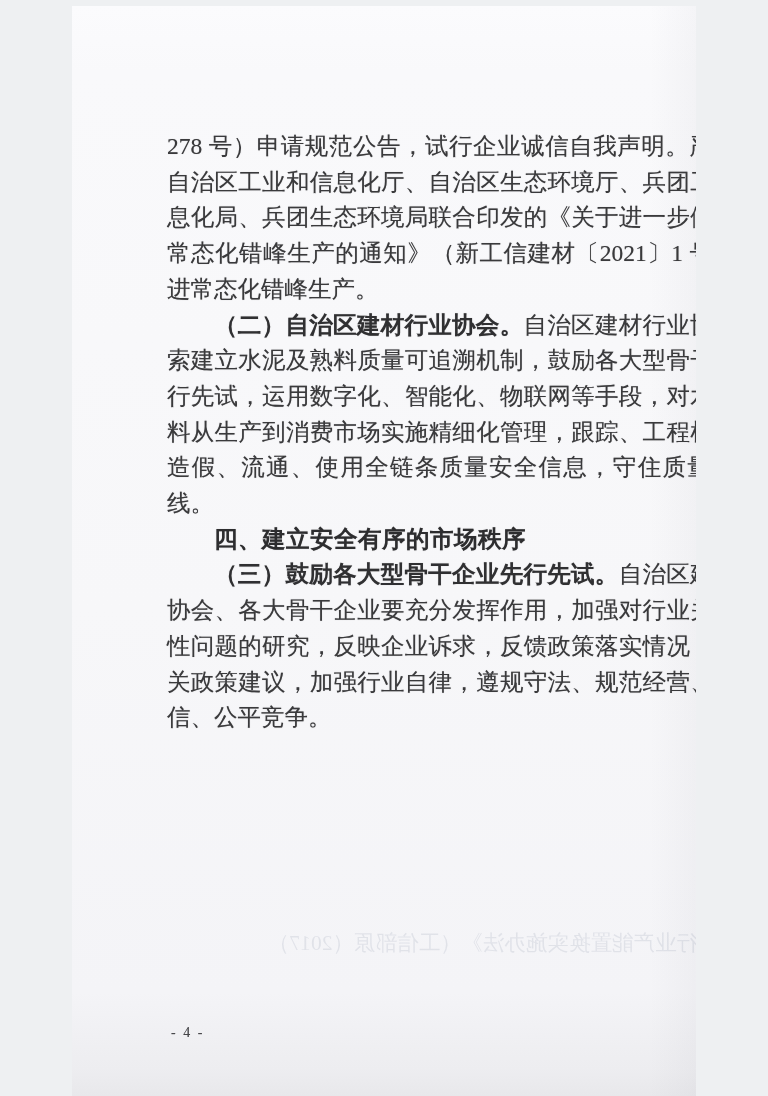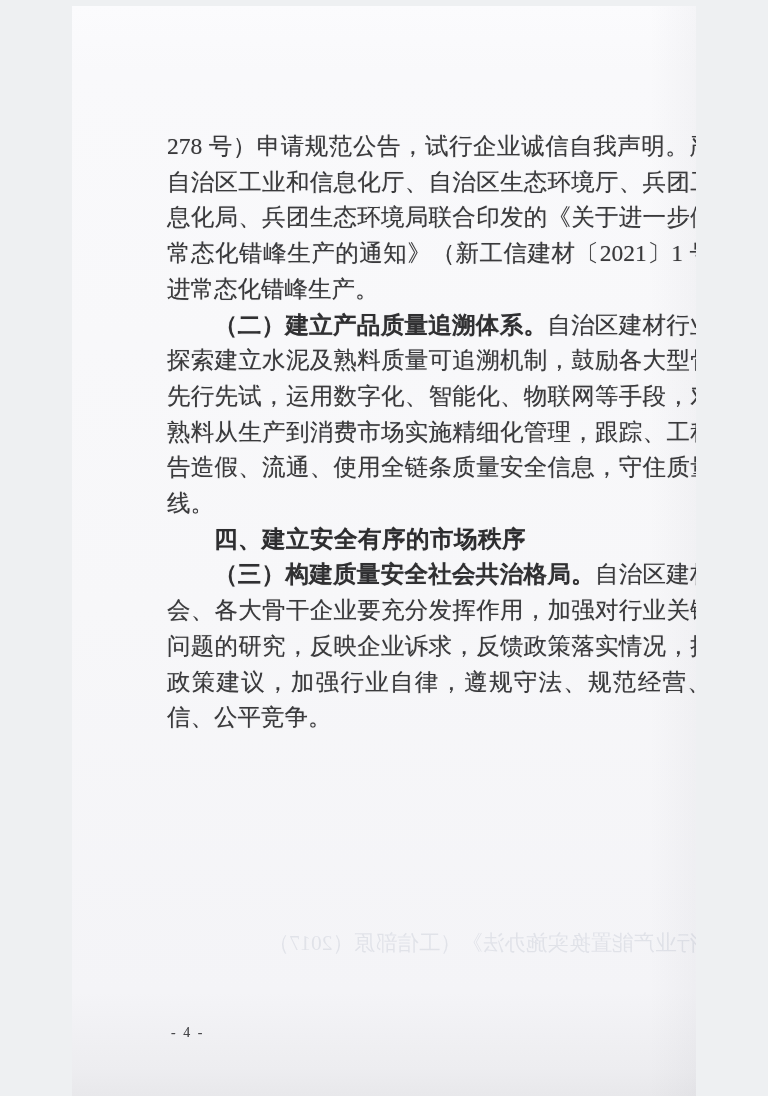--- a/index.html
+++ b/index.html
@@ -105,27 +105,27 @@
 </style>
 </head>
 <body>
 
 <div class="page">
 
   <main class="doc">
 
     <p>278 号）申请规范公告，试行企业诚信自我声明。严格执行自治区工业和信息化厅、自治区生态环境厅、兵团工业和信息化局、兵团生态环境局联合印发的《关于进一步做好水泥常态化错峰生产的通知》（新工信建材〔2021〕1 号），推进常态化错峰生产。</p>
 
-    <p class="para-indent"><span class="lead">（二）建立产品质量追溯体系。</span><span>自治区建材行业协会要探索建立水泥及熟料质量可追溯机制，鼓励各大型骨干企业先行先试，运用数字化、智能化、物联网等手段，对水泥及熟料从生产到消费市场实施精细化管理，跟踪、工程检验报告造假、流通、使用全链条质量安全信息，守住质量安全底线。</span></p>
+    <p class="para-indent"><span class="lead">（二）自治区建材行业协会。</span><span>自治区建材行业协会要探索建立水泥及熟料质量可追溯机制，鼓励各大型骨干企业先行先试，运用数字化、智能化、物联网等手段，对水泥及熟料从生产到消费市场实施精细化管理，跟踪、工程检验报告造假、流通、使用全链条质量安全信息，守住质量安全底线。</span></p>
 
     <p class="section-heading">四、建立安全有序的市场秩序</p>
 
 
 
-    <p class="para-indent"><span class="lead">（三）构建质量安全社会共治格局。</span><span>自治区建材行业协会、各大骨干企业要充分发挥作用，加强对行业关键、共性问题的研究，反映企业诉求，反馈政策落实情况，提出相关政策建议，加强行业自律，遵规守法、规范经营、诚实守信、公平竞争。</span></p>
+    <p class="para-indent"><span class="lead">（三）鼓励各大型骨干企业先行先试。</span><span>自治区建材行业协会、各大骨干企业要充分发挥作用，加强对行业关键、共性问题的研究，反映企业诉求，反馈政策落实情况，提出相关政策建议，加强行业自律，遵规守法、规范经营、诚实守信、公平竞争。</span></p>
 
   </main>
 
   <div class="ghost-line">水泥玻璃行业产能置换实施办法》（工信部原（2017）</div>
 
   <div class="ghost-edge">保企效退业展理办严格监管生产</div>
 
   <div class="pagenum">- 4 -</div>
 
 </div>

